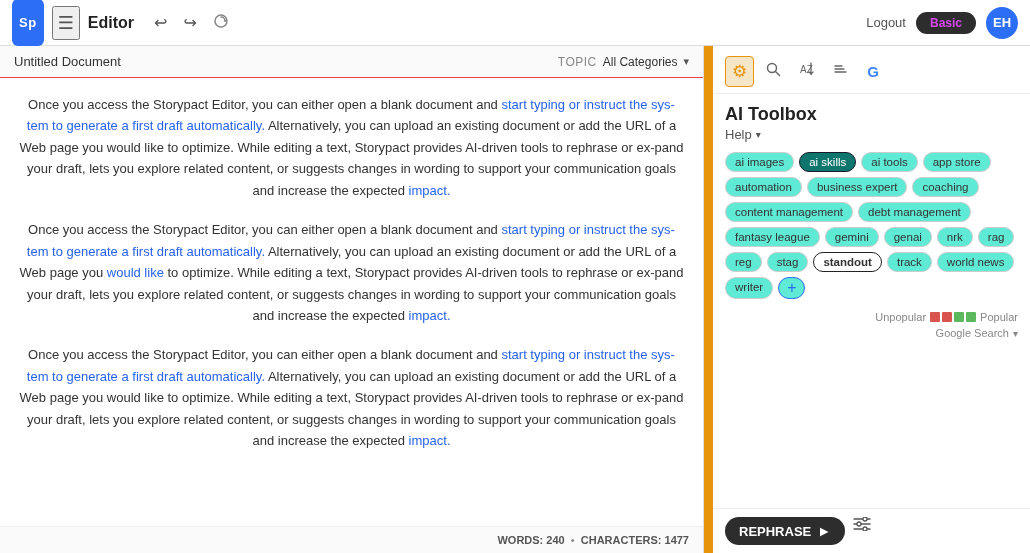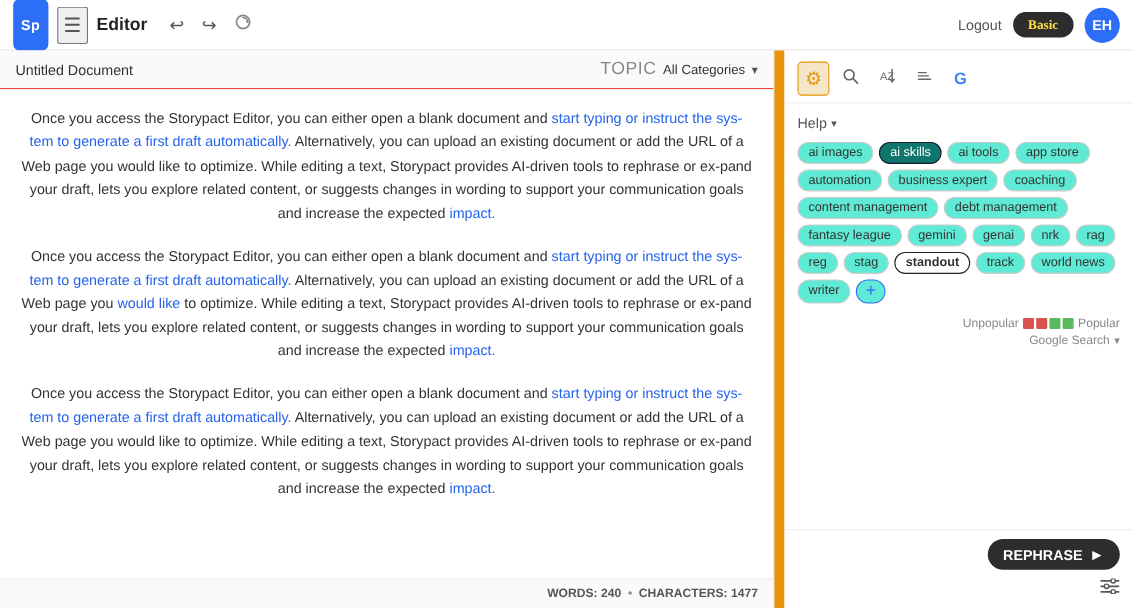--- a/index.html
+++ b/index.html
@@ -58,26 +58,25 @@
     }
     .logout-btn {
       background: none;
       border: none;
       cursor: pointer;
       color: #555;
       font-size: 13px;
     }
     .basic-badge {
       background: #2d2d2d;
-      color: #fde047;
+      color: #d946ef;
       font-size: 12px;
       font-weight: 600;
       border-radius: 14px;
       padding: 4px 14px;
-      font-family: Liberation Serif, serif;
     }
     .user-avatar {
       background: #2d6ef7;
       color: #fff;
       font-size: 13px;
       font-weight: bold;
       border-radius: 50%;
       width: 32px;
       height: 32px;
       display: flex;
@@ -112,21 +111,21 @@
       font-weight: 500;
       color: #333;
     }
     .topic-area {
       display: flex;
       align-items: center;
       gap: 6px;
       font-size: 12px;
       color: #888;
     }
-    .topic-label { color: #888; font-size: 16px; text-transform: uppercase; letter-spacing: 0.5px; }
+    .topic-label { color: #888; font-size: 12px; text-transform: uppercase; letter-spacing: 0.5px; }
     .topic-value { color: #333; font-size: 12px; font-weight: 500; }
     .topic-dropdown { color: #555; font-size: 11px; cursor: pointer; }
 
     .editor-content {
       flex: 1;
       padding: 16px 18px;
       overflow-y: auto;
       font-size: 13px;
       line-height: 1.65;
       color: #333;
@@ -255,25 +254,24 @@
       gap: 4px;
       font-size: 11px;
       color: #888;
       margin-bottom: 14px;
       cursor: pointer;
     }
     .google-search-arrow { font-size: 10px; }
 
     .rephrase-bar {
       display: flex;
-      align-items: flex-end;
+      align-items: flex-start;
       gap: 8px;
       padding: 8px 12px;
       border-top: 1px solid #eee;
-      flex-direction: column;
     }
     .rephrase-btn {
       background: #2d2d2d;
       color: #fff;
       border: none;
       border-radius: 16px;
       padding: 6px 14px;
       font-size: 13px;
       font-weight: 600;
       cursor: pointer;
@@ -373,20 +371,21 @@
         <svg width="16" height="16" viewBox="0 0 16 16" fill="none">
           <line x1="2" y1="5" x2="9" y2="5" stroke="#666" stroke-width="1.3" stroke-linecap="round"></line>
           <line x1="2" y1="8" x2="11" y2="8" stroke="#666" stroke-width="1.3" stroke-linecap="round"></line>
           <line x1="2" y1="11" x2="13" y2="11" stroke="#666" stroke-width="1.3" stroke-linecap="round"></line>
         </svg>
       </button>
       <button class="ai-top-icon-btn" style="font-weight:bold;color:#4285F4;font-size:15px;">G</button>
     </div>
 
     <div class="ai-sidebar-body">
+      <div class="ai-toolbox-title">AI Toolbox</div>
       <div class="ai-help">
         <span>Help</span>
         <span class="ai-help-arrow">▾</span>
       </div>
 
       <div class="tags-container">
         <span class="tag">ai images</span>
         <span class="tag active-tag">ai skills</span>
         <span class="tag">ai tools</span>
         <span class="tag">app store</span>

